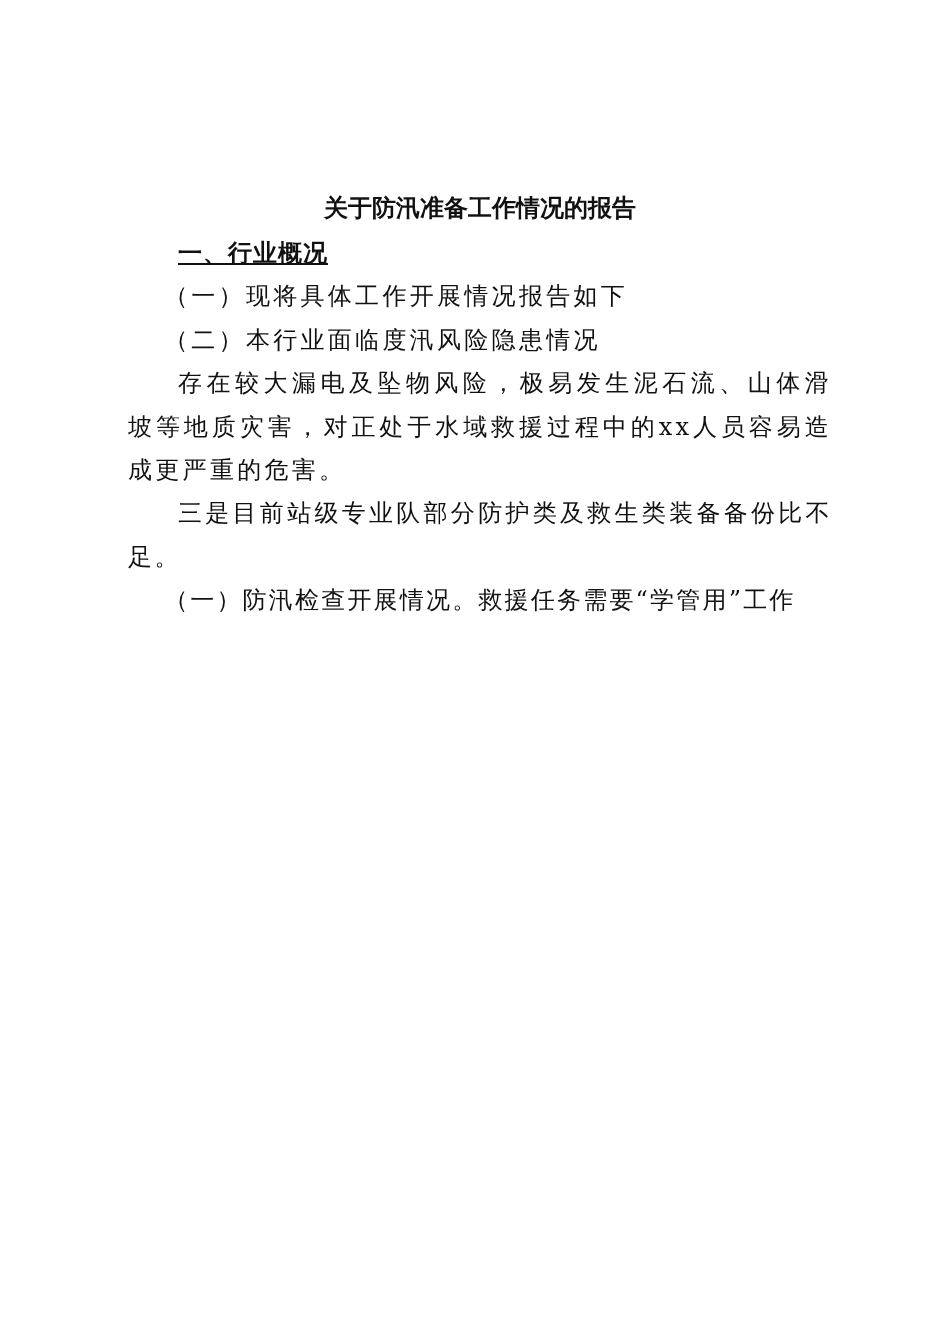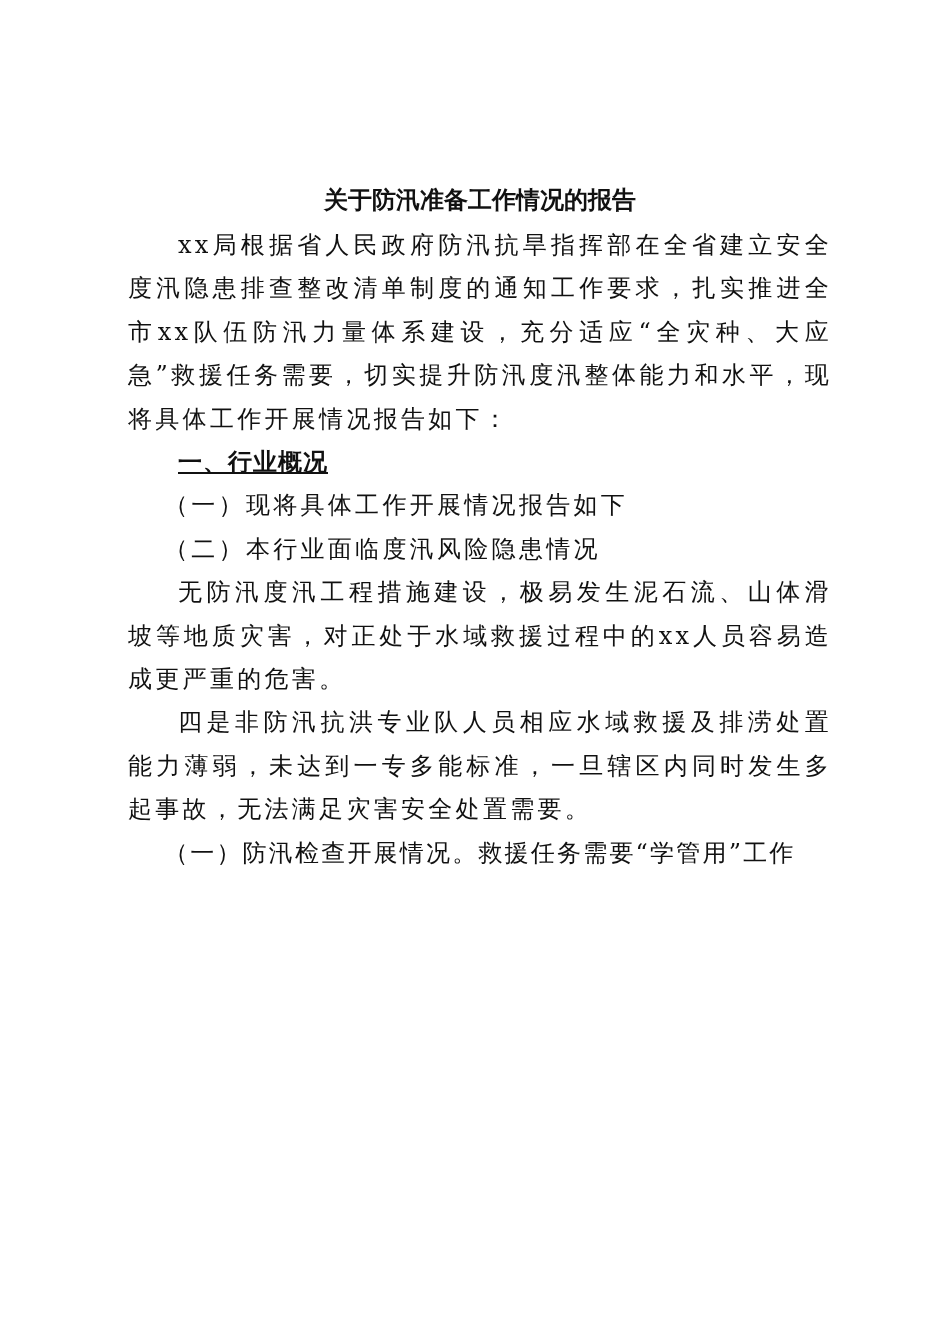--- a/index.html
+++ b/index.html
@@ -11,21 +11,21 @@
       width: 950px;
       height: 1344px;
       position: relative;
       overflow: hidden;
       font-family: "DejaVu Serif", "Liberation Serif", serif;
       color: #111111;
     }
     .page {
       position: absolute;
       left: 128px;
-      top: 180px;
+      top: 188px;
       width: 704px;
     }
     .title {
       text-align: center;
       font-family: "DejaVu Sans", "Liberation Sans", sans-serif;
       font-weight: bold;
       font-size: 24px;
       line-height: 40px;
       height: 40px;
       margin: 0 0 4px 0;
@@ -48,30 +48,29 @@
       letter-spacing: 1px;
       text-decoration: underline;
     }
   </style>
 </head>
 <body>
 
 <div class="page">
   <div class="title">关于防汛准备工作情况的报告</div>
 
-  <p class="p indent">xx局根据省人民政府防汛抗旱指挥部在全省建立安全度汛隐患排查整改清单制度的通知工作要求，扎实推进全市xx队伍防汛力量体系建设，充分适应“全灾种、大应急”救援任务需要，切实提升防汛度汛整体能力和水平，现将具体工作开展情况报告如下：</p>
 
   <p class="p indent heading">一、行业概况</p>
 
   <p class="p indent-small">（一）现将具体工作开展情况报告如下</p>
 
 
   <p class="p indent-small">（二）本行业面临度汛风险隐患情况</p>
 
-  <p class="p indent">无防汛度汛工程措施建设，极易发生泥石流、山体滑坡等地质灾害，对正处于水域救援过程中的xx人员容易造成更严重的危害。</p>
+  <p class="p indent">存在较大漏电及坠物风险，极易发生泥石流、山体滑坡等地质灾害，对正处于水域救援过程中的xx人员容易造成更严重的危害。</p>
 
 
+  <p class="p indent" style="letter-spacing:2.4px;">三是目前站级专业队部分防护类及救生类装备备份比不足。</p>
 
-  <p class="p indent">四是非防汛抗洪专业队人员相应水域救援及排涝处置能力薄弱，未达到一专多能标准，一旦辖区内同时发生多起事故，无法满足灾害安全处置需要。</p>
 
 
   <p class="p indent-small" style="letter-spacing:2.2px;">（一）防汛检查开展情况。救援任务需要“学管用”工作</p>
 </div>
 
 </body></html>

